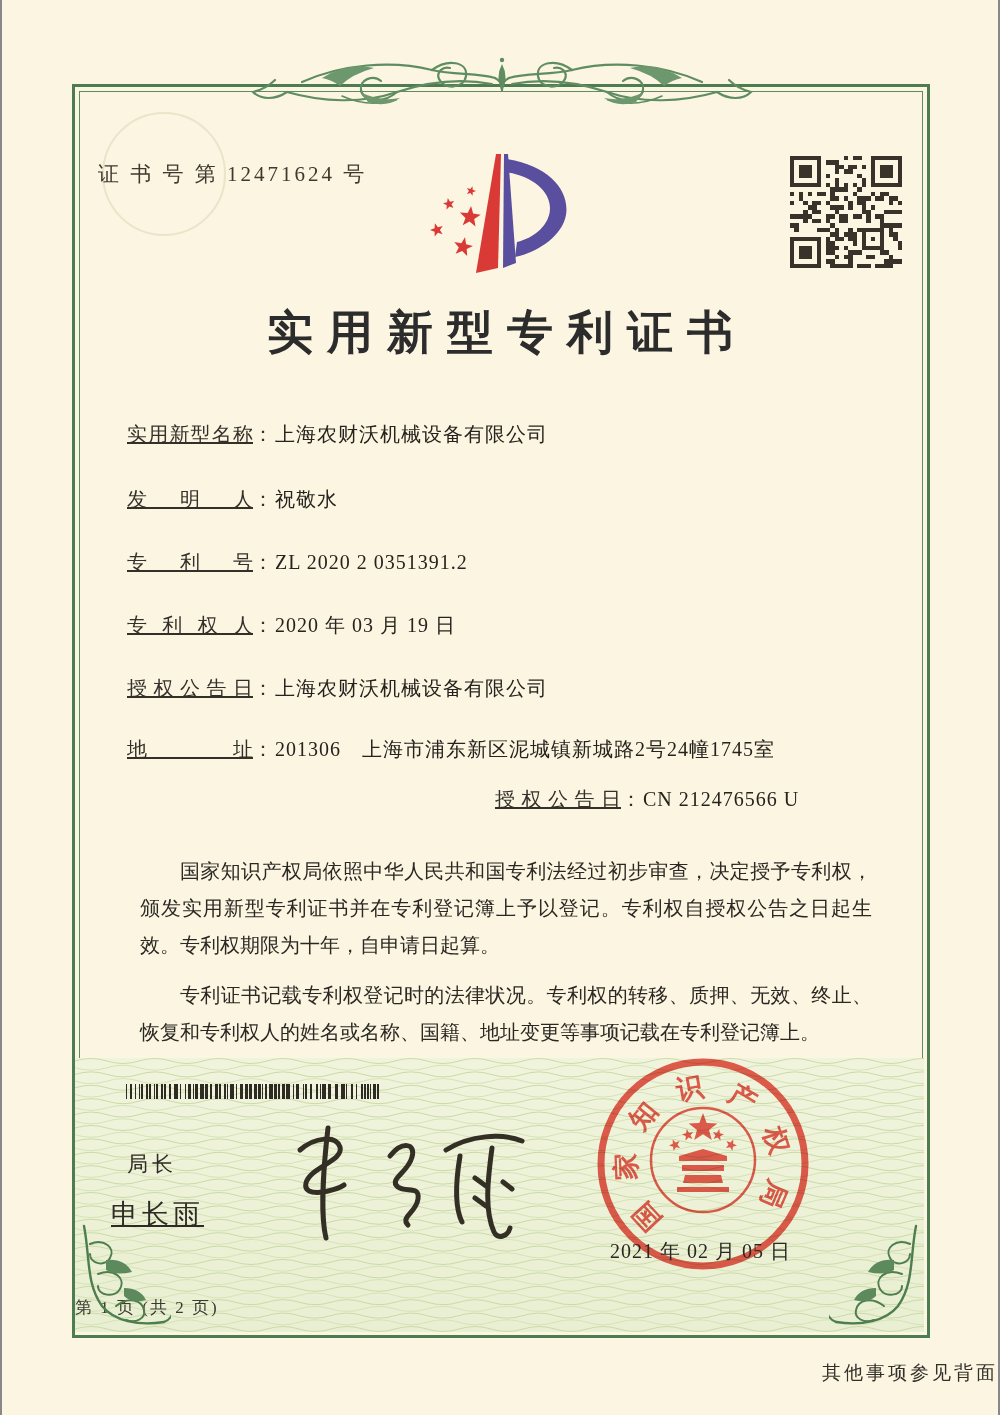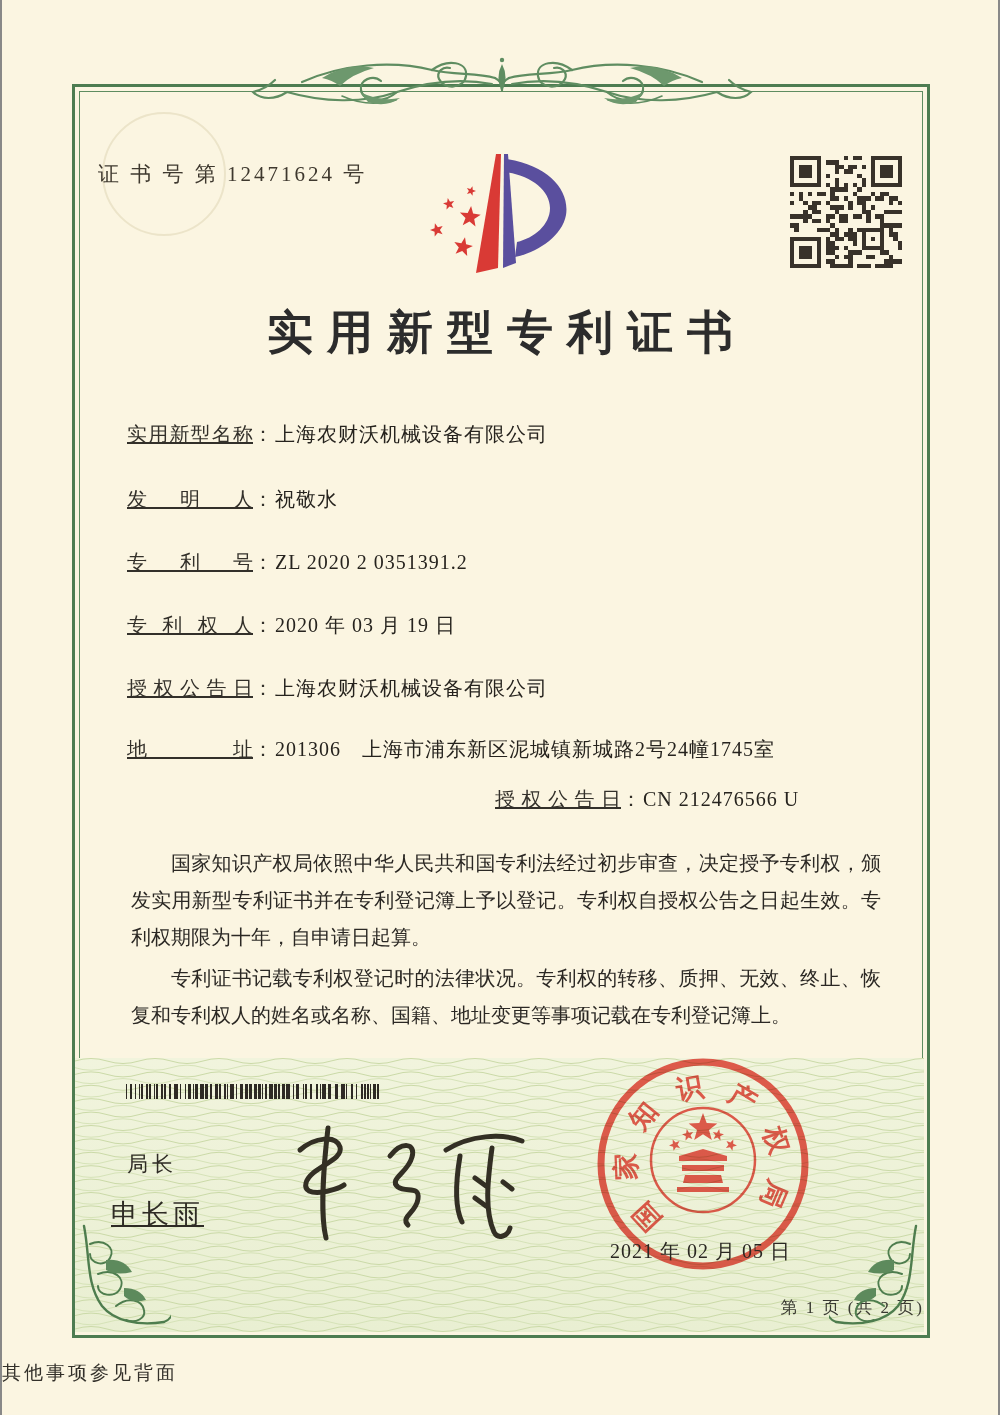--- a/index.html
+++ b/index.html
@@ -33,36 +33,36 @@
   .frow{ position:absolute; left:0; white-space:nowrap; }
   .flabel{ display:inline-block; width:126px; text-align:justify; text-align-last:justify; vertical-align:top;text-decoration:underline; }
   .fcolon{ display:inline-block; width:22px; }
   .fvalue{ color:#26231e; letter-spacing:1px; }
   .r0{top:421px}.r1{top:486px}.r2{top:549px}.r3{top:612px}.r4{top:675px}.r5{top:736px}.r6{top:786px}
   .grant-right{ position:absolute; left:368px; top:0; white-space:nowrap; }
   .paras{
     position:absolute; left:125px; top:841px; width:758px;
     font-size:20px; line-height:37px; text-align:justify; color:#2b2824;
   }
-  .paras p{ margin:4px; text-indent:2em; }
+  .paras p{ margin:13px; text-indent:2em;font-family:Liberation Mono, monospace; }
   .band{
     position:absolute; left:73px; top:1058px; width:849px; height:274px;
     background:linear-gradient(#f1f4dd,#e9efd2);
   }
   .band svg.waves{ position:absolute; left:0; top:0; width:100%; height:100%; }
   .barcode{ position:absolute; left:51px; top:26px; width:256px; height:15px; }
   .director-title{ position:absolute; left:52px; top:92px; font-size:21px; letter-spacing:4px; color:#2e2b24; }
   .director-name{ position:absolute; left:36px; top:138px; font-size:27px; letter-spacing:4px; color:#2e2b24;text-decoration:underline; }
   .signature{ position:absolute; left:195px; top:62px; width:260px; height:125px; }
   .seal{ position:absolute; left:512px; top:-10px; width:232px; height:232px; opacity:.88; mix-blend-mode:multiply; }
   .seal-date{ position:absolute; left:535px; top:180px; font-size:20px; color:#2a2722; letter-spacing:1px; }
-  .page-indicator{ position:absolute; left:0; width:100%; top:238px; text-align:right; font-size:17px; color:#3a3a32; letter-spacing:2px; }
+  .page-indicator{ position:absolute; left:0; width:100%; top:238px; text-align:left; font-size:17px; color:#3a3a32; letter-spacing:2px; }
   .back-note{
     position:absolute; left:0; top:1360px; width:100%;
-    text-align:left; font-size:19px; letter-spacing:3px; color:#33302a;
+    text-align:right; font-size:19px; letter-spacing:3px; color:#33302a;
   }
   .ornament-top{ position:absolute; left:190px; top:48px; width:620px; height:76px; }
   .flourish{ position:absolute; width:95px; height:112px; }
   .flourish.bl{ left:74px; top:1222px; }
   .flourish.br{ left:827px; top:1222px; transform:scaleX(-1); }
 </style>
 </head>
 <body>
 
 <div class="page">

